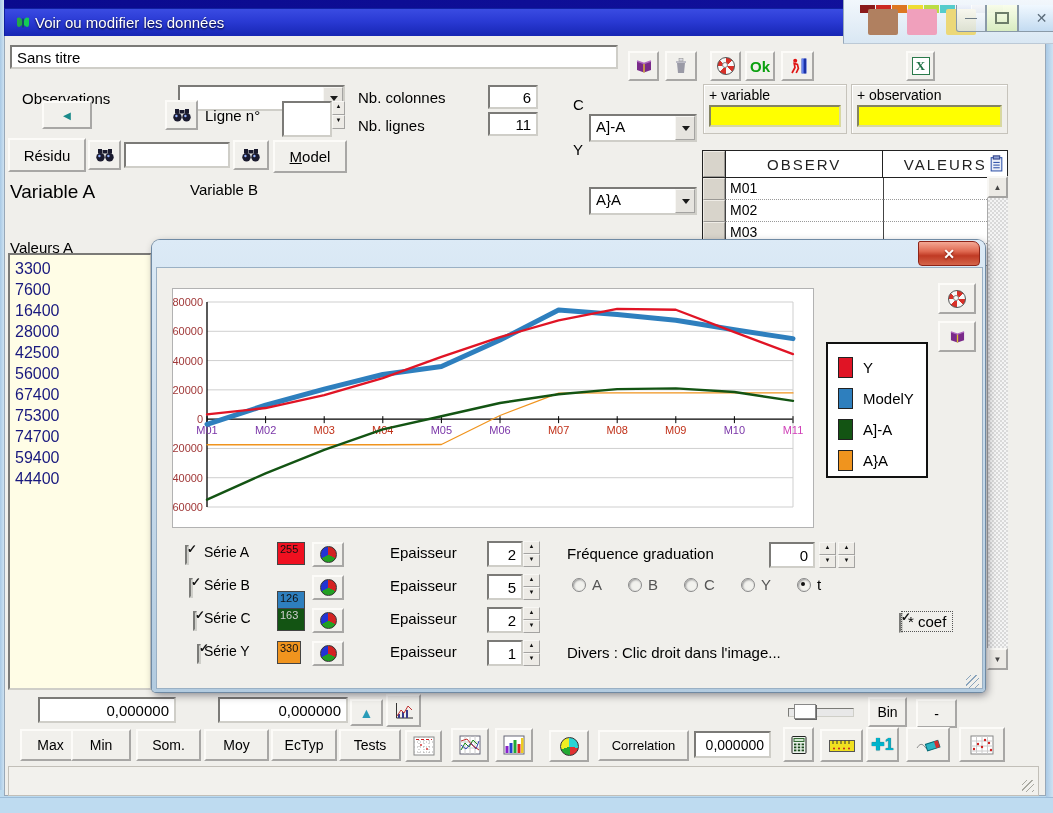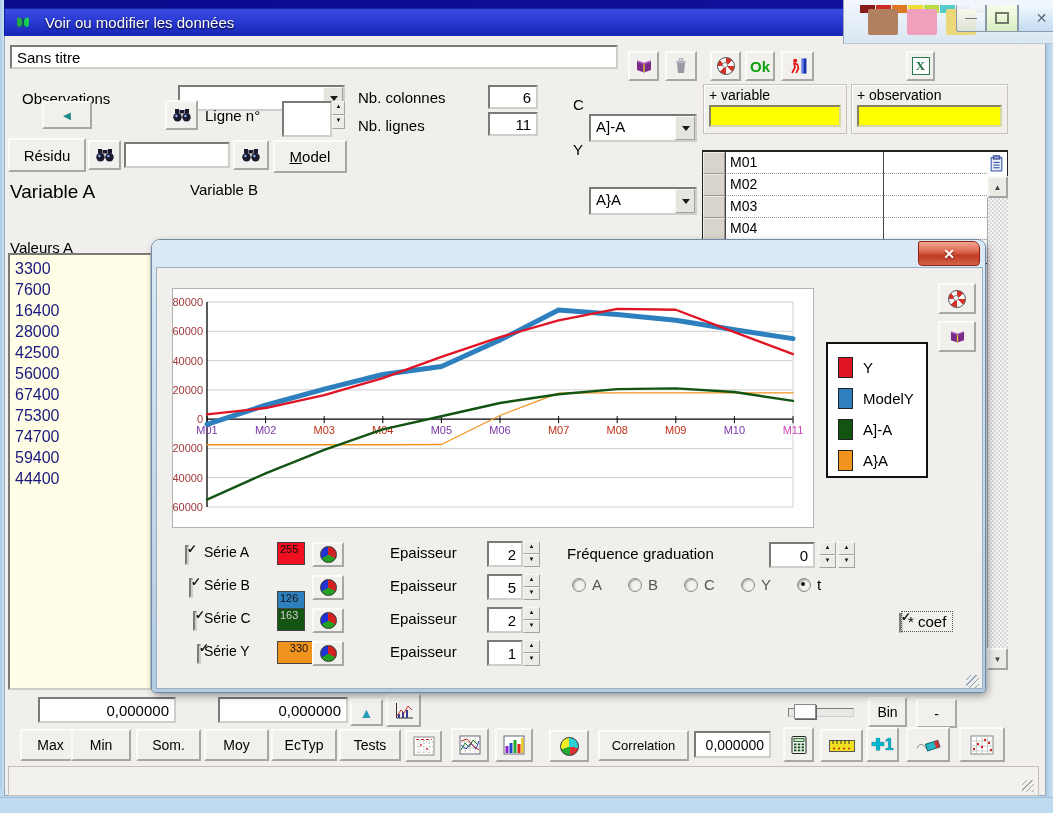--- a/index.html
+++ b/index.html
@@ -91,21 +91,21 @@
   <div class="abs" style="left:0;top:797px;width:1053px;height:16px;background:#bedbf0;border-top:1px solid #9cbcd8"></div>
 
   <div class="abs titlebar" style="left:4px;top:8px;width:1042px;height:28px">
     <span class="abs" style="left:10px;top:6px;width:16px;height:16px">
       <svg viewBox="0 0 16 16" width="16" height="16">
           <path d="M2 3 Q6 1 7 6 L7 10 Q3 14 2 10 Z" fill="#22aa44"></path>
           <path d="M14 3 Q10 1 9 6 L9 10 Q13 14 14 10 Z" fill="#14cc55"></path>
           <line x1="8" y1="3.5" x2="8" y2="12.5" stroke="#065a28" stroke-width="1.2"></line>
         </svg>
     </span>
-    <span class="t" style="margin-left:40px">Voir ou modifier les données</span>
+    <span class="t" style="margin-left:30px">Voir ou modifier les données</span>
   </div>
   <div class="abs mainbody" style="left:4px;top:36px;width:1042px;height:760px"></div>
 
   <div class="abs frag" style="left:843px;top:0;width:210px;height:44px">
     <div class="abs" style="left:16px;top:0" id="palette-top"><span class="pal" style="background: rgb(139, 26, 26);"></span><span class="pal" style="background: rgb(204, 42, 34);"></span><span class="pal" style="background: rgb(221, 119, 34);"></span><span class="pal" style="background: rgb(238, 221, 51);"></span><span class="pal" style="background: rgb(187, 221, 68);"></span><span class="pal" style="background: rgb(85, 204, 204);"></span><span class="pal" style="background: rgb(51, 102, 204);"></span><span class="pal" style="background: rgb(136, 153, 187);"></span><span class="pal" style="background: rgb(204, 204, 200);"></span><span class="pal" style="background: rgb(232, 232, 228);"></span></div>
     <div class="abs" style="left:24px;top:9px" id="palette-pastel"><span class="pal2" style="background: rgb(176, 128, 96);"></span><span class="pal2" style="background: rgb(240, 160, 188);"></span><span class="pal2" style="background: rgb(236, 216, 120);"></span></div>
     <div class="abs" style="left:112px;top:5px;display:flex">
       <div class="capbtn cap-min"></div>
       <div class="capbtn cap-max"></div>
       <div class="capbtn cap-close"></div>
@@ -224,20 +224,25 @@
         <circle cx="14.5" cy="8.2" r="4.2" fill="#1a1a2e"></circle>
         <circle cx="4.4" cy="7" r="1.2" fill="#97b4ff"></circle>
         <circle cx="13.4" cy="7" r="1.2" fill="#97b4ff"></circle>
       </svg>
   </div>
   <div class="abs btn ak" style="left:273px;top:140px;width:74px;height:33px;font-size:15px">
       <span class="ak">Model</span>
     </div>
 
   <div class="abs tblwrap" style="left:702px;top:150px;width:306px;height:114px">
+    <div class="thead">
+      <div class="thsel"></div>
+      <div class="thcell" style="width:158px">OBSERV</div>
+      <div class="thcell" style="width:125px;border-right:none">VALEURS</div>
+    </div>
     <div id="observ-rows" style="border-top:1px solid #222">
         <div class="trow">
           <div class="tsel"></div>
           <div class="tcell" style="width: 158px;">M01</div>
           <div class="tcell" style="width: 104px;"></div>
         </div>
         <div class="trow">
           <div class="tsel"></div>
           <div class="tcell" style="width: 158px;">M02</div>
           <div class="tcell" style="width: 104px;"></div>
@@ -589,21 +594,21 @@
     <div class="abs field rt" style="left:335px;top:367px;width:36px;height:26px">
         <span>2</span>
       </div>
     <span class="abs spin" style="left:371px;top:367px;height:26px">
         <s class="su"></s>
         <s class="sd"></s>
       </span>
 
     <span class="abs cb on" style="left:33px;top:406px"></span>
     <span class="abs lbl" style="left:52px;top:403px">Série Y</span>
-    <div class="abs swatch sw-val" style="left: 125px; top: 401px; width: 44px; height: 23px; background: rgb(240, 148, 30); text-align: center;">330</div>
+    <div class="abs swatch sw-val" style="left: 125px; top: 401px; width: 24px; height: 23px; background: rgb(240, 148, 30);">330</div>
     <div class="abs btn" style="left:160px;top:401px;width:32px;height:25px">
         <span class="rgb"></span>
       </div>
     <span class="abs lbl" style="left:238px;top:403px;font-size:15px">Epaisseur</span>
     <div class="abs field rt" style="left:335px;top:400px;width:36px;height:26px">
         <span>1</span>
       </div>
     <span class="abs spin" style="left:371px;top:400px;height:26px">
         <s class="su"></s>
         <s class="sd"></s>
@@ -642,17 +647,18 @@
         </span>
         <span style="display: inline-flex; align-items: center; gap: 6px;">
           <span class="radio sel"></span>
           <span style="font-size: 15px; color: rgb(0, 0, 0);">t</span>
         </span>
       </div>
 
     <span class="abs cb on" style="left:731px;top:375px"></span>
     <span class="abs lbl dotted" style="left:749px;top:371px;font-size:15px">* coef</span>
 
+    <span class="abs lbl" style="left:415px;top:404px;font-size:15px">Divers : Clic droit dans l'image...</span>
 
     <span class="abs grip" style="left:814px;bottom:4px;width:13px;height:13px"></span>
   </div>
 
 </div>
 
 </body></html>

